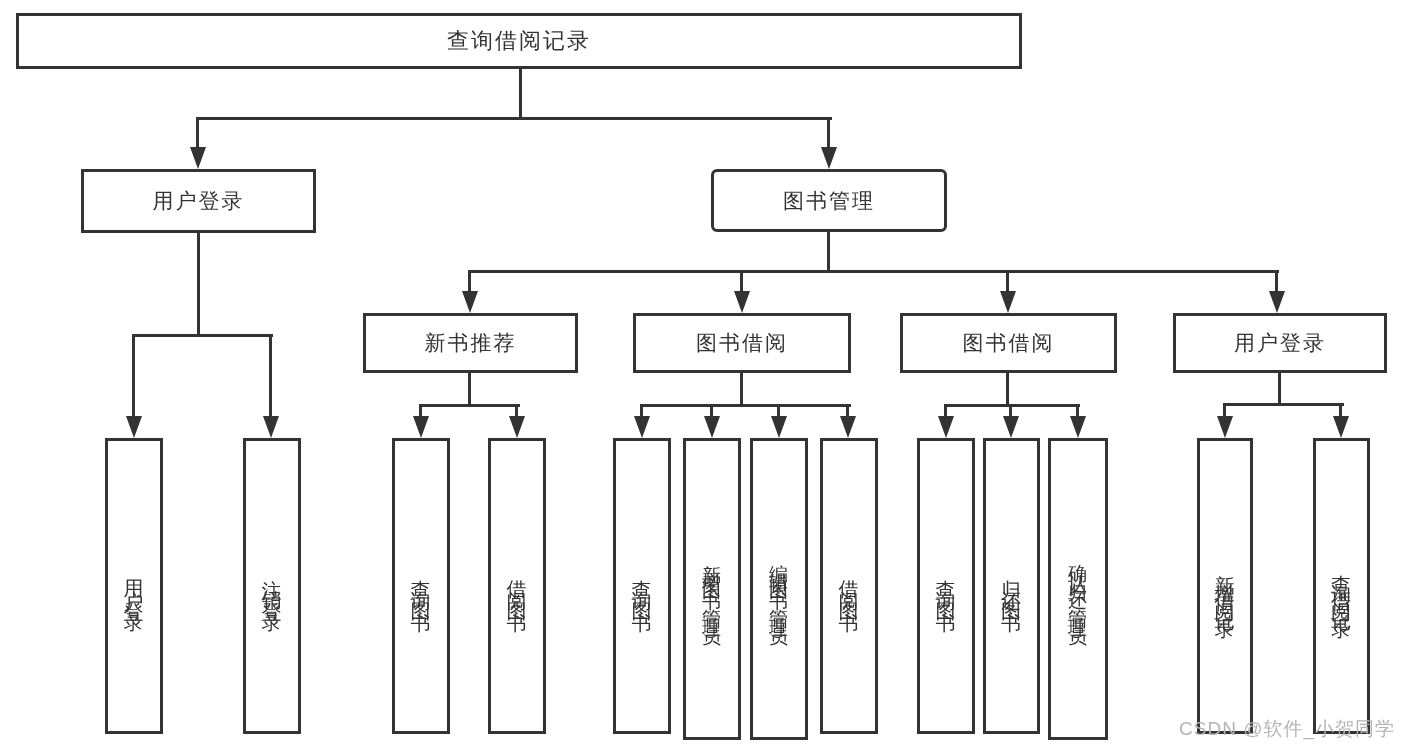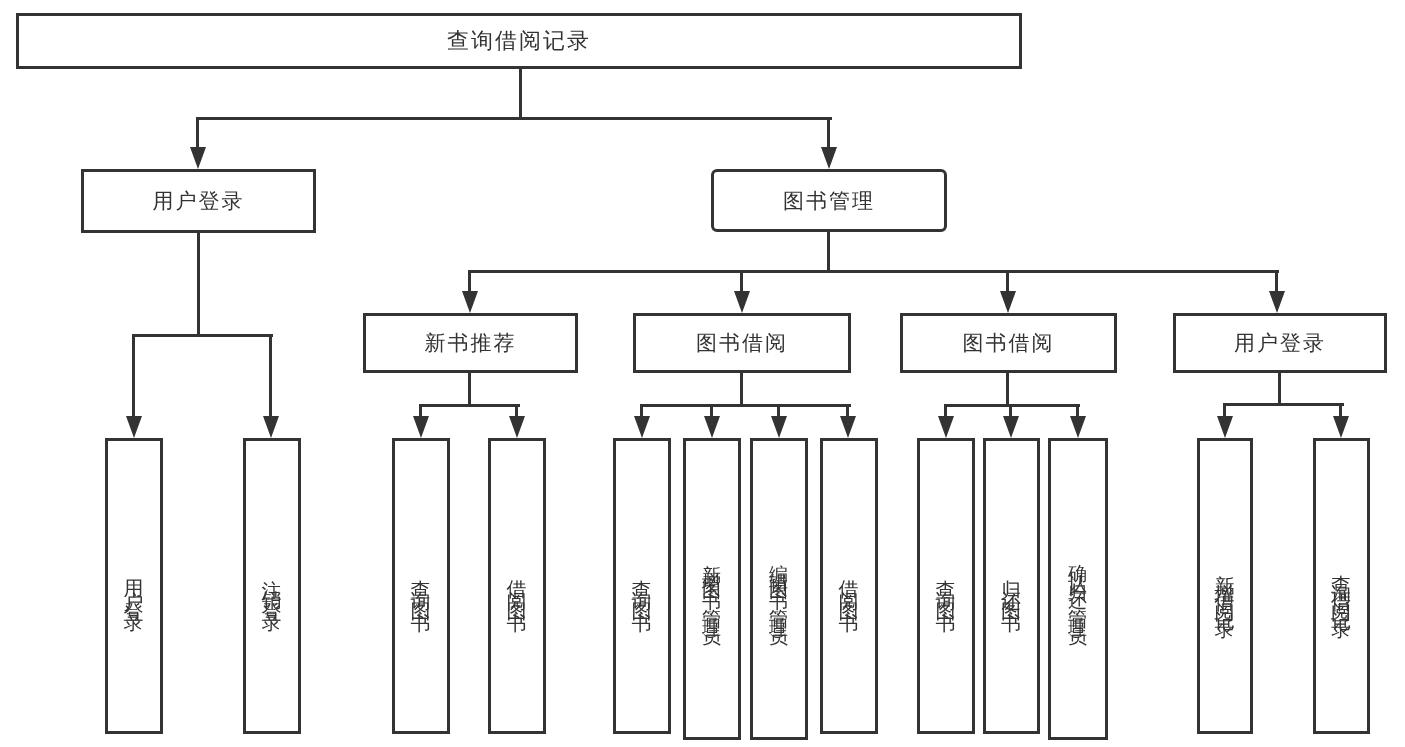--- a/index.html
+++ b/index.html
@@ -206,14 +206,15 @@
     <span class="vlabel long">确认归还（管理员）</span>
   </div>
 
   <div class="vbox" style="left:1197px; width:56px;">
     <span class="vlabel" style="letter-spacing:9px;">新增借阅记录</span>
   </div>
   <div class="vbox" style="left:1313px; width:57px;">
     <span class="vlabel" style="letter-spacing:9px;">查询借阅记录</span>
   </div>
 
+  <div class="watermark">CSDN @软件_小贺同学</div>
 
 </div>
 
 </body></html>

